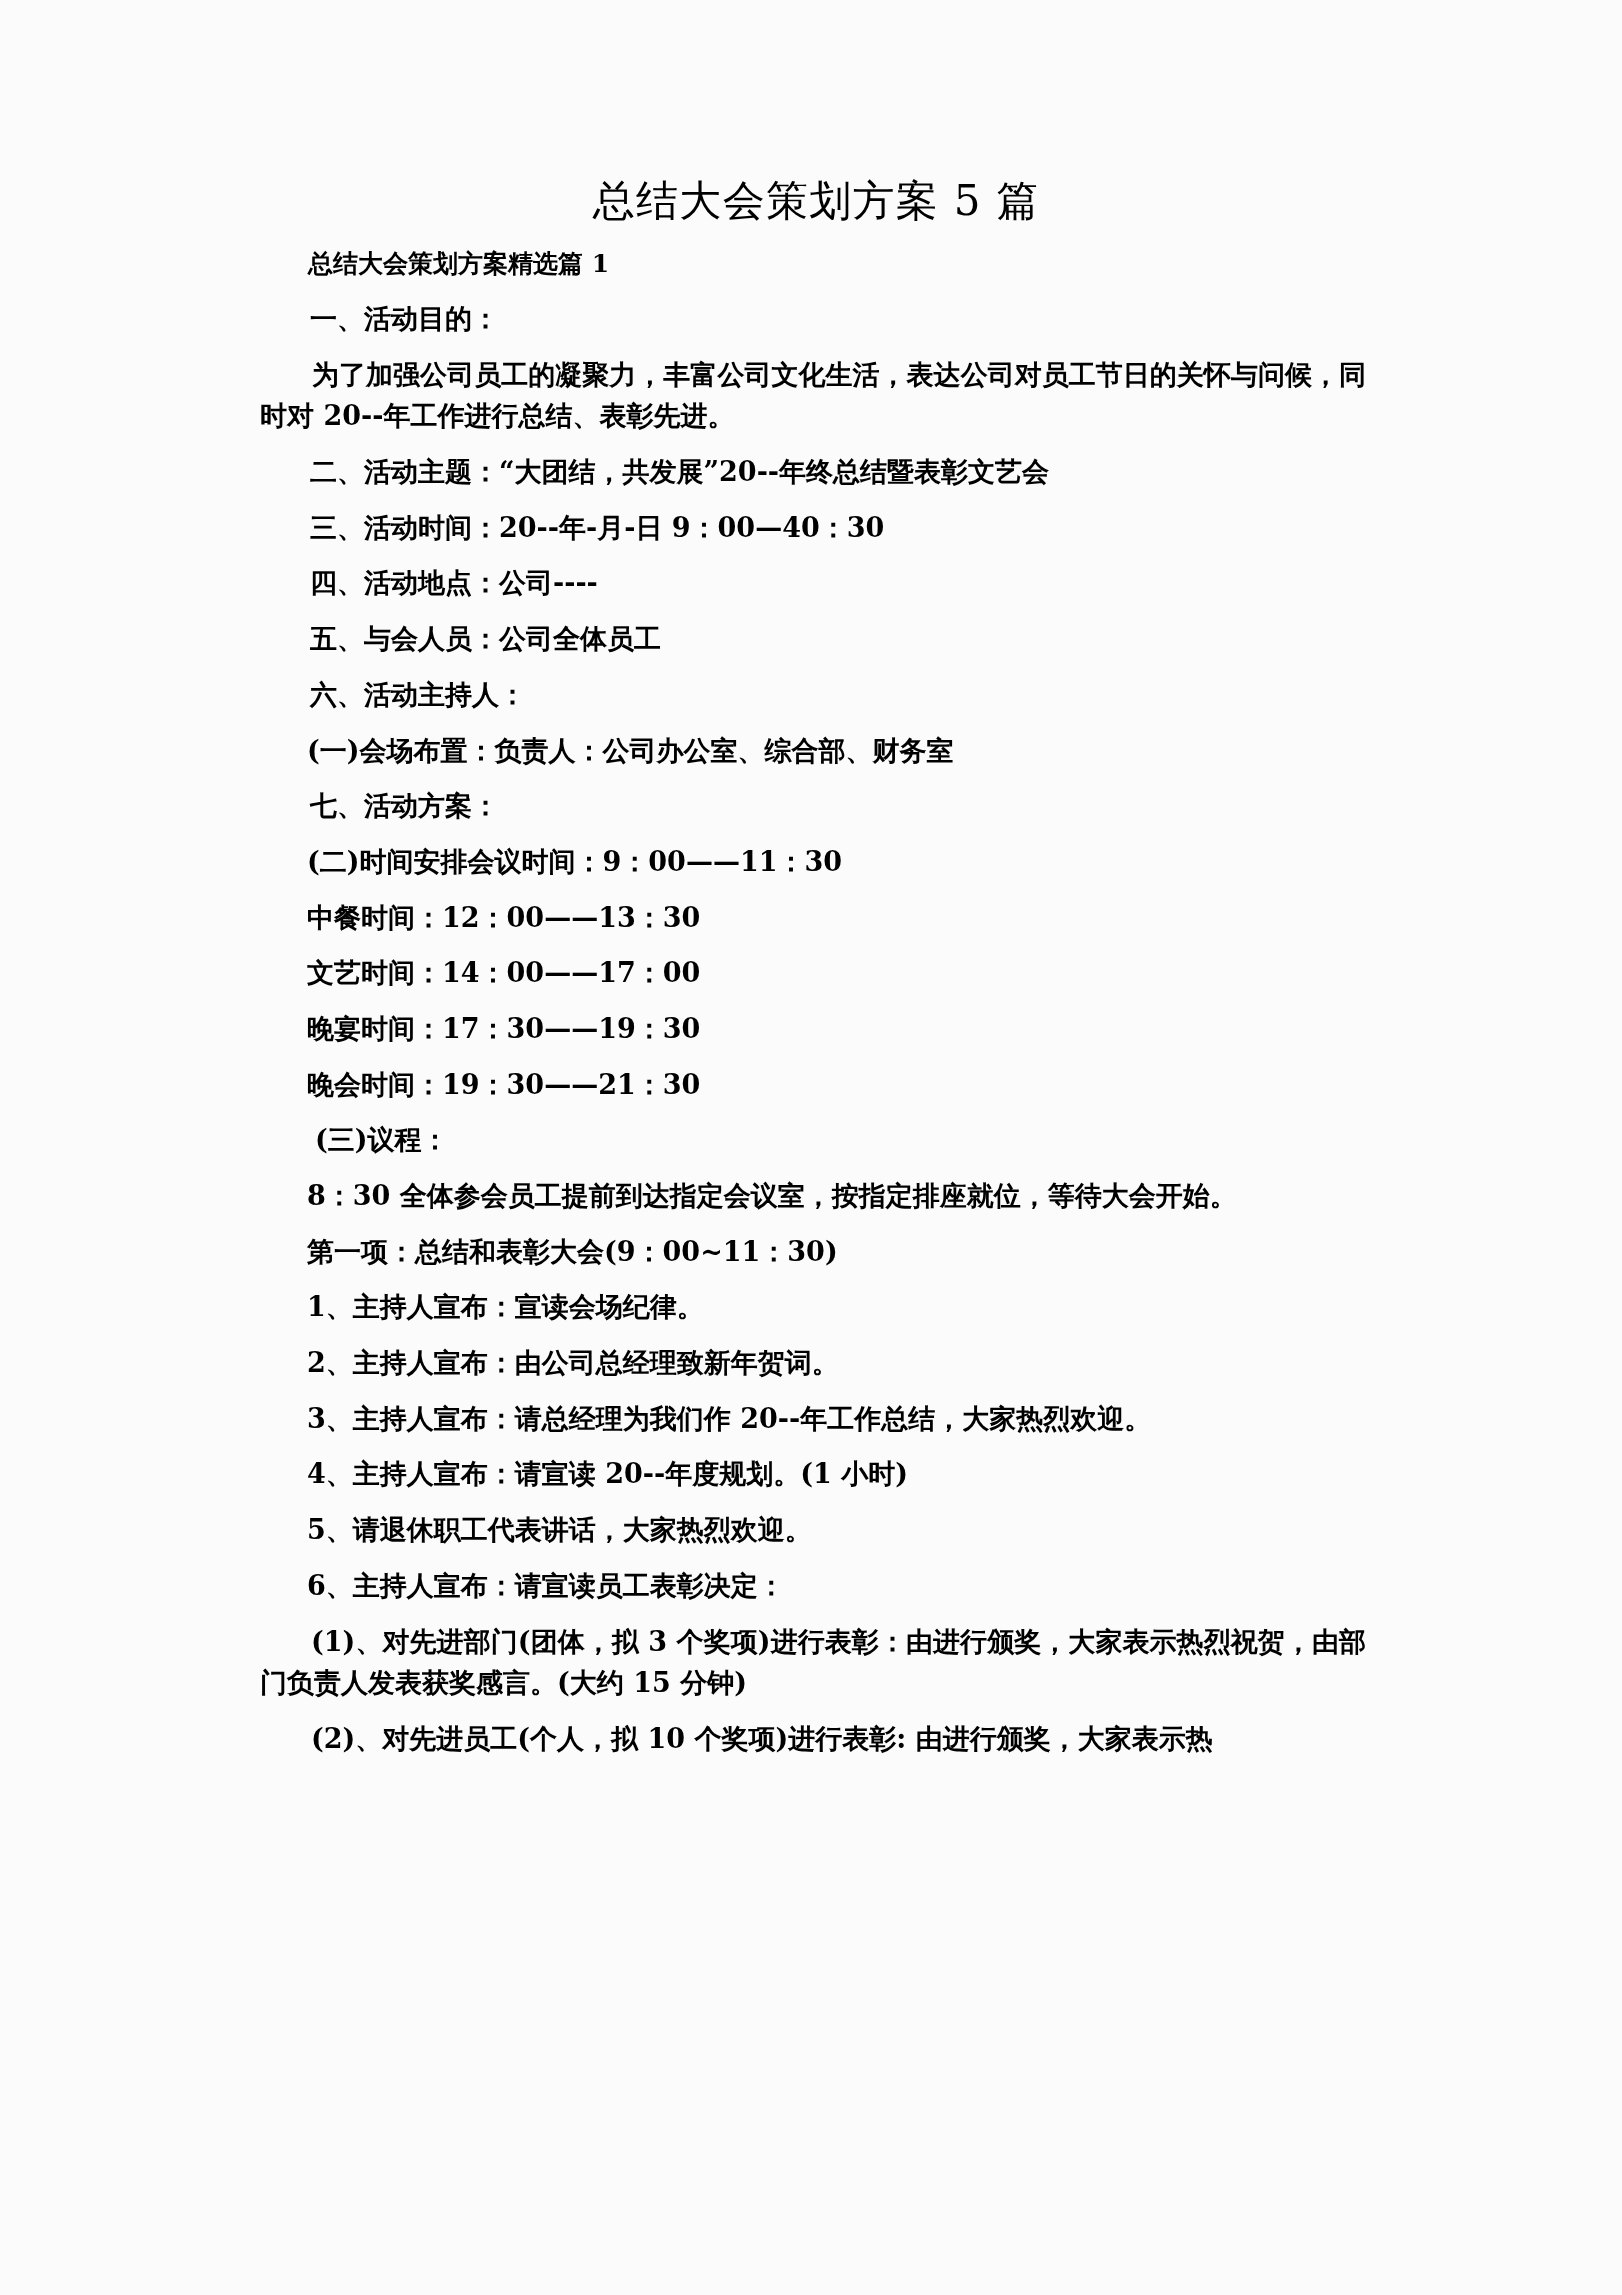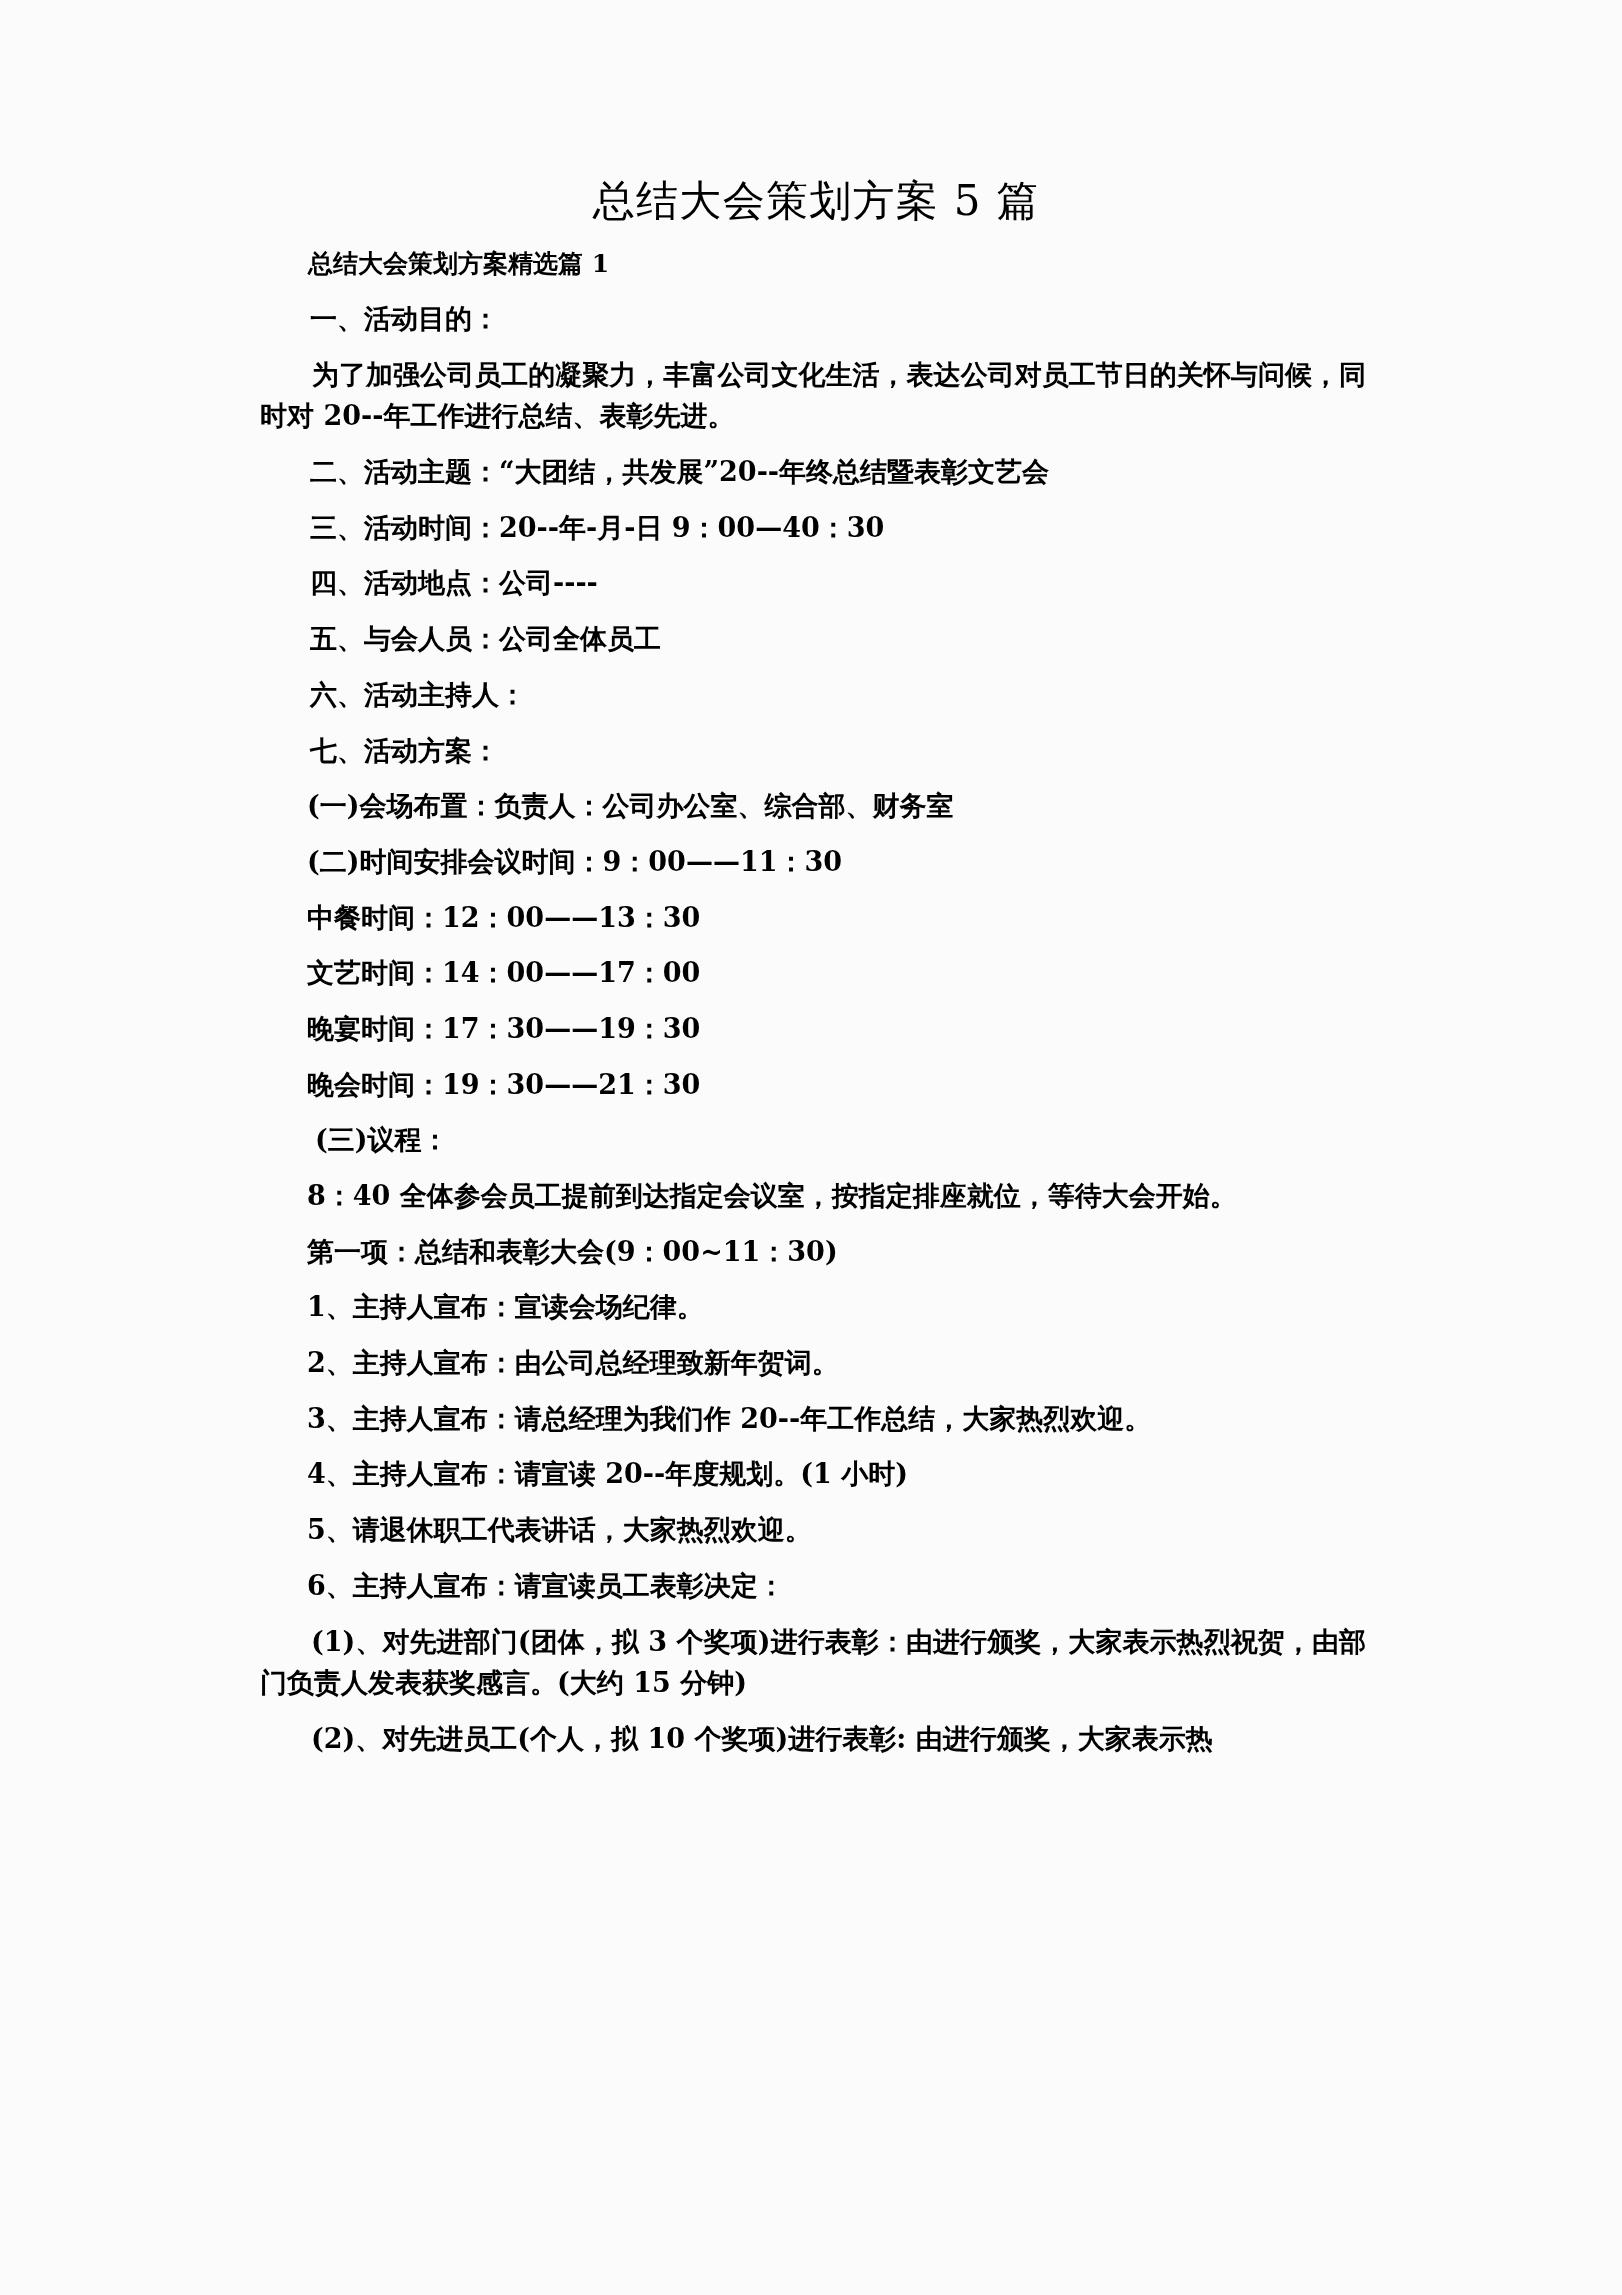--- a/index.html
+++ b/index.html
@@ -86,37 +86,37 @@
     <p class="p ind1">二、活动主题：“大团结，共发展”20--年终总结暨表彰文艺会</p>
 
     <p class="p ind1">三、活动时间：20--年-月-日 9：00—40：30</p>
 
     <p class="p ind1">四、活动地点：公司----</p>
 
     <p class="p ind1">五、与会人员：公司全体员工</p>
 
     <p class="p ind1">六、活动主持人：</p>
 
+    <p class="p ind0">(一)会场布置：负责人：公司办公室、综合部、财务室</p>
+
     <p class="p ind1">七、活动方案：</p>
-
-    <p class="p ind0">(一)会场布置：负责人：公司办公室、综合部、财务室</p>
 
     <p class="p ind0">(二)时间安排会议时间：9：00——11：30</p>
 
     <p class="p ind0">中餐时间：12：00——13：30</p>
 
     <p class="p ind0">文艺时间：14：00——17：00</p>
 
     <p class="p ind0">晚宴时间：17：30——19：30</p>
 
     <p class="p ind0">晚会时间：19：30——21：30</p>
 
     <p class="p ind2">(三)议程：</p>
 
-    <p class="p ind0">8：40 全体参会员工提前到达指定会议室，按指定排座就位，等待大会开始。</p>
+    <p class="p ind0">8：30 全体参会员工提前到达指定会议室，按指定排座就位，等待大会开始。</p>
 
     <p class="p ind0">第一项：总结和表彰大会(9：00~11：30)</p>
 
     <p class="p ind0">1、主持人宣布：宣读会场纪律。</p>
 
     <p class="p ind0">2、主持人宣布：由公司总经理致新年贺词。</p>
 
     <p class="p ind0">3、主持人宣布：请总经理为我们作 20--年工作总结，大家热烈欢迎。</p>
 
     <p class="p ind0">4、主持人宣布：请宣读 20--年度规划。(1 小时)</p>

